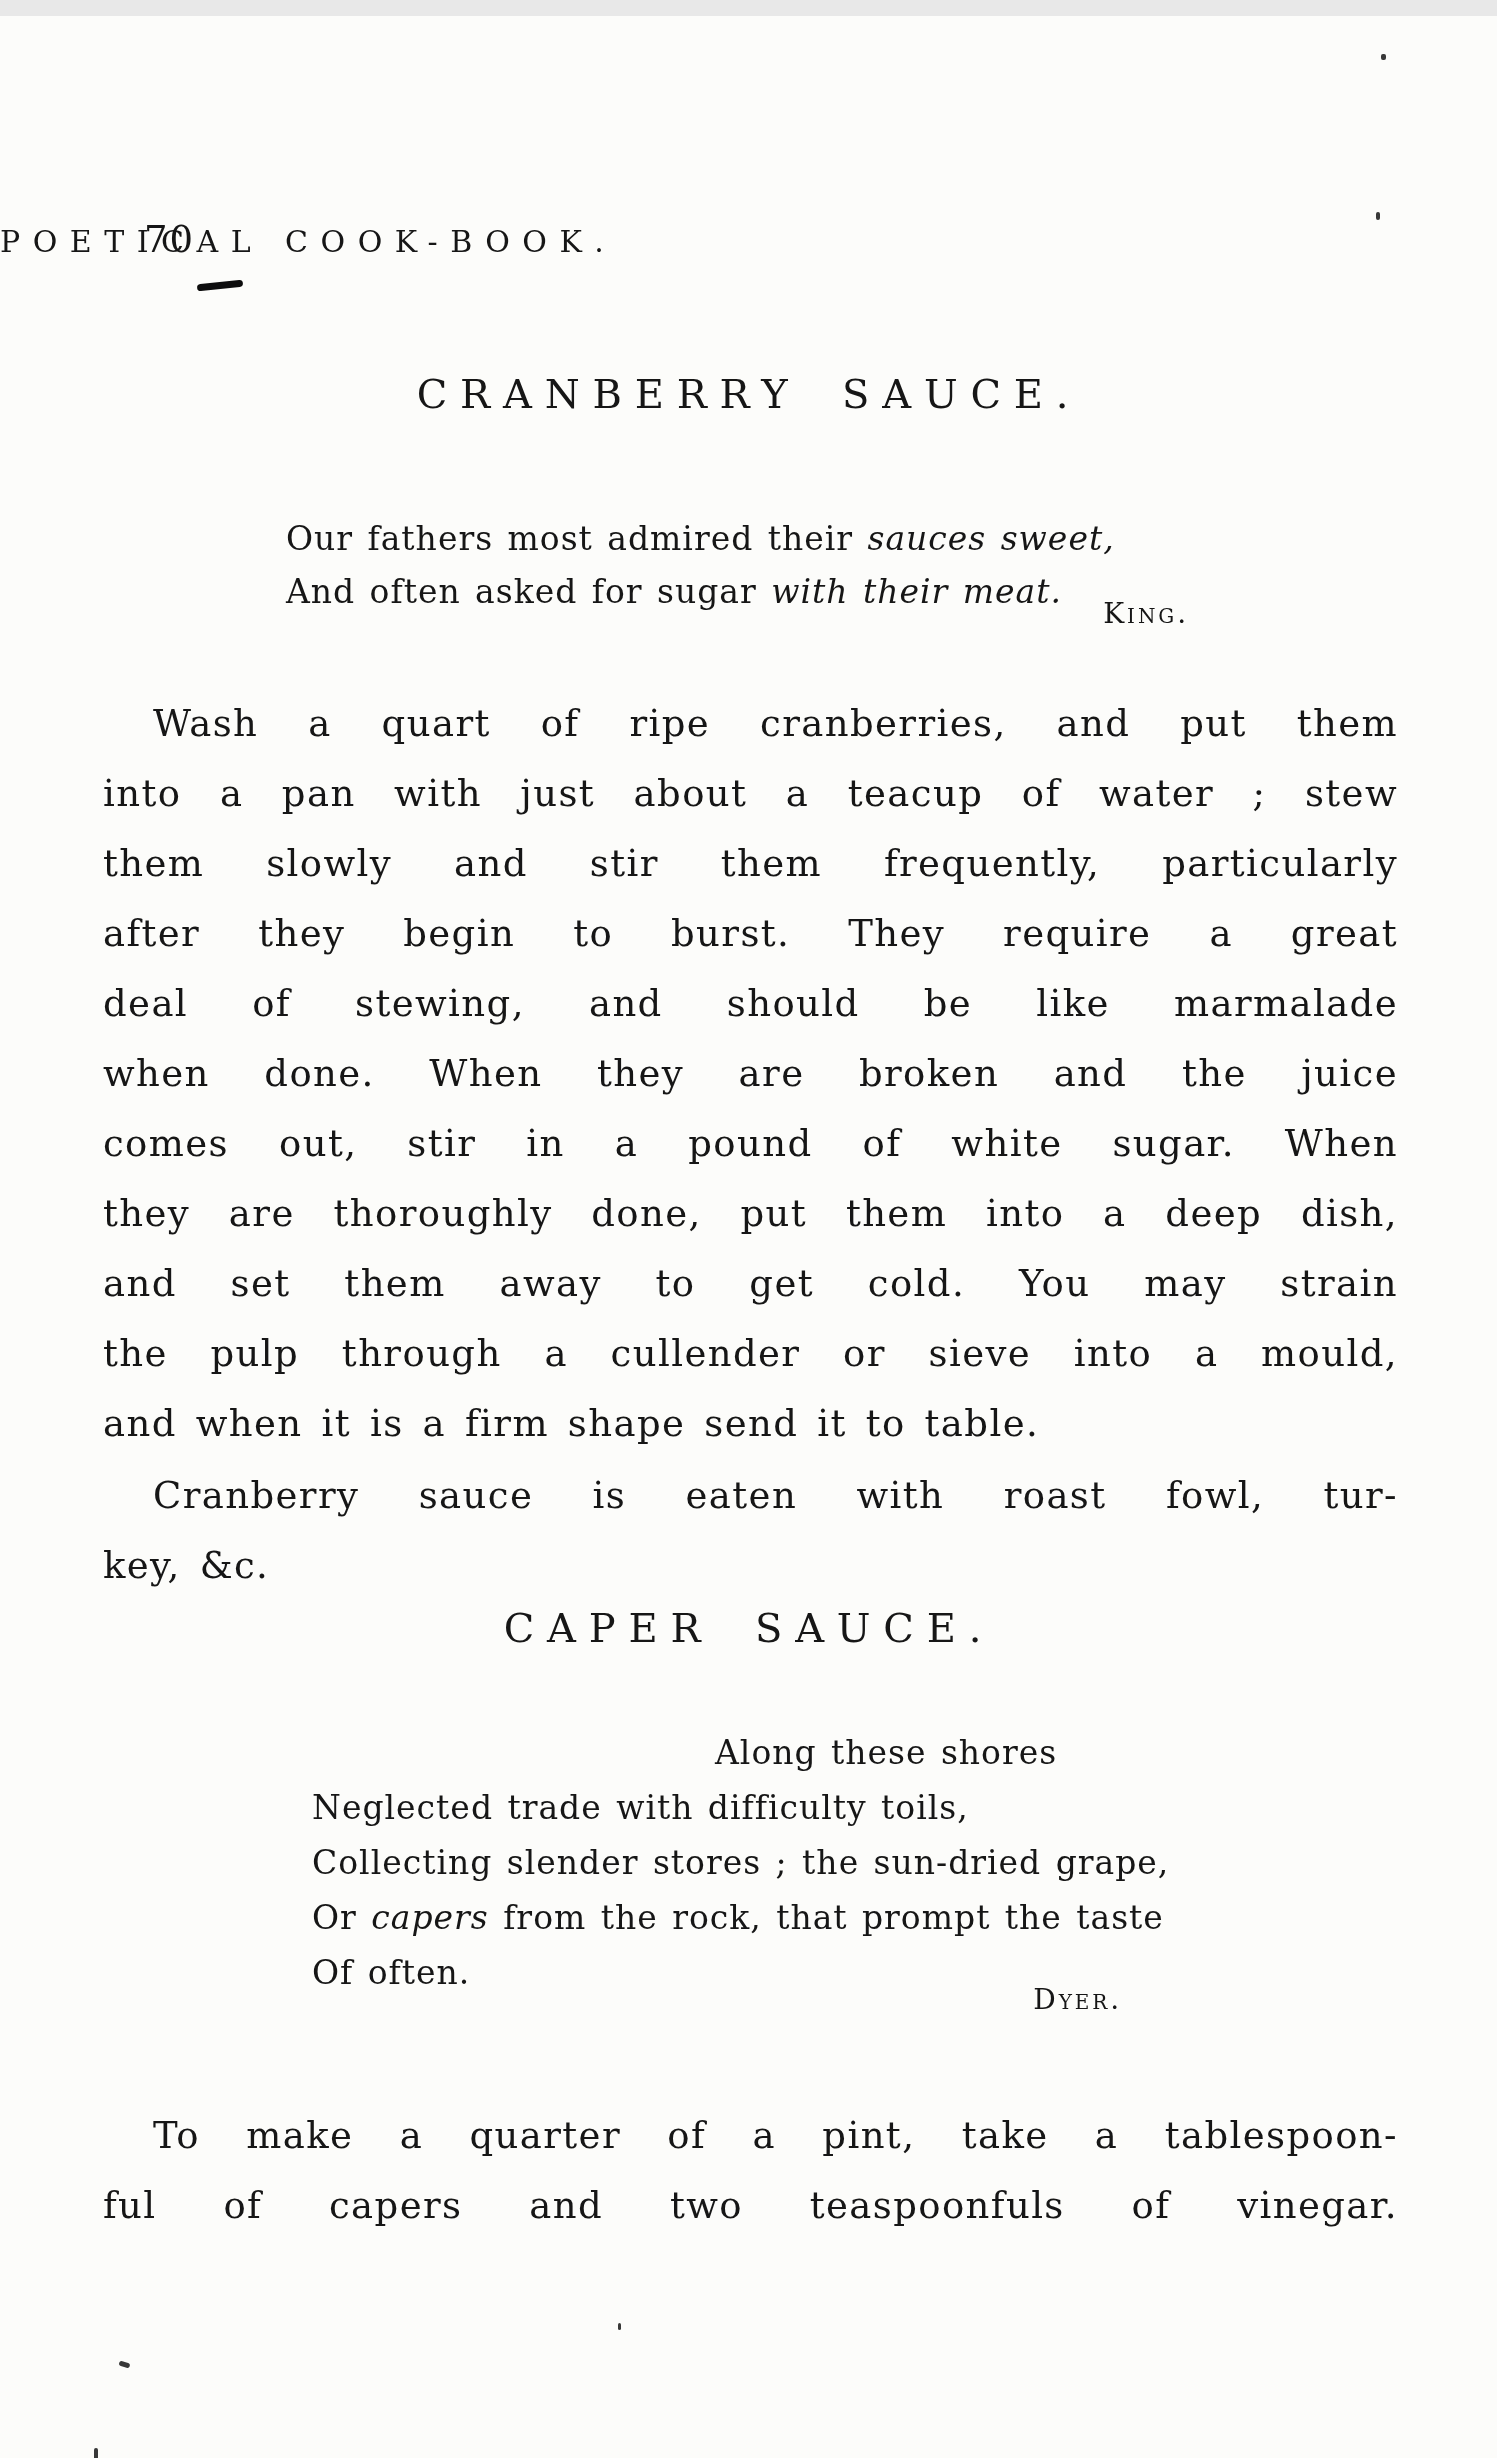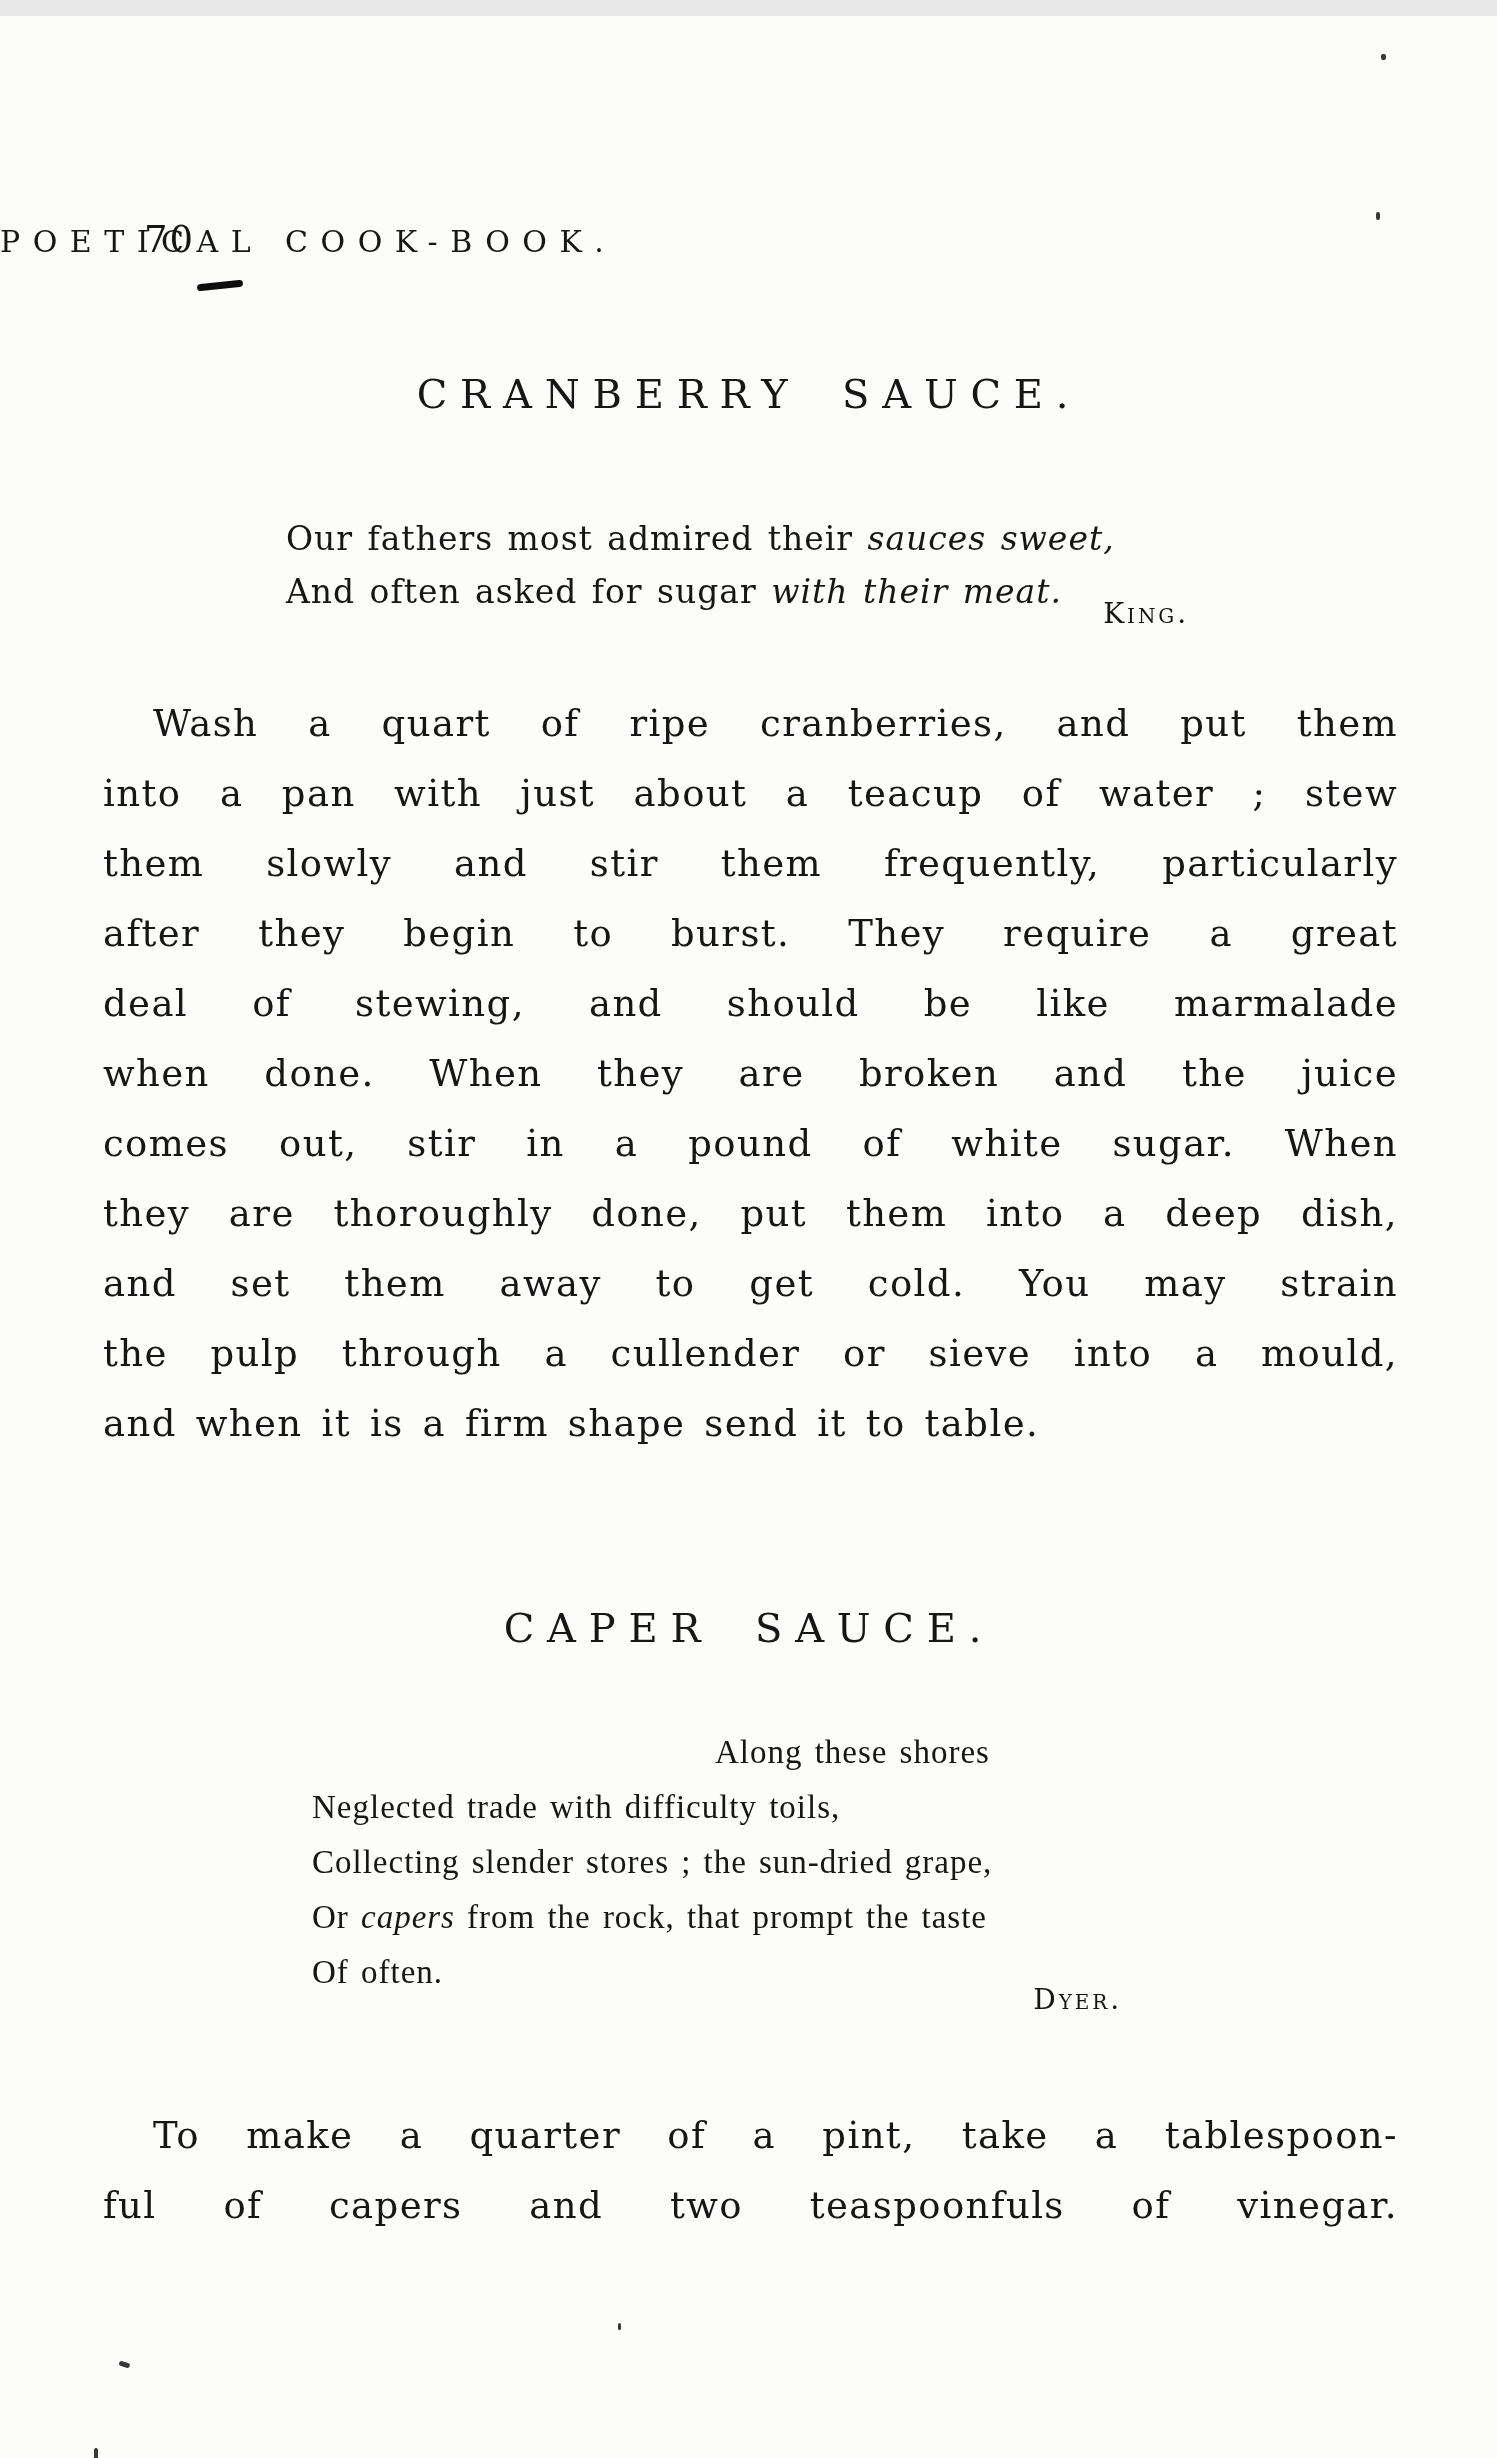--- a/index.html
+++ b/index.html
@@ -33,21 +33,21 @@
     font-size:40px;letter-spacing:0.32em;word-spacing:0.4em;
   }
   .h-cranberry{top:355px;}
   .h-caper{top:1589px;}
   
   .epigraph{
     position:absolute;
     font-size:33px;line-height:53px;letter-spacing:1px;word-spacing:2.9px;
   }
   .ep-cranberry{left:286px;top:496px;}
-  .ep-caper{left:312px;top:1709px;line-height:55px;font-family:Liberation Serif, serif;}
+  .ep-caper{left:312px;top:1709px;line-height:55px;}
   .ep-caper .indent-deep{padding-left:403px;}
   .attribution{
     position:absolute;left:103px;
     text-align:right;
     font-variant:small-caps;
     font-size:28px;letter-spacing:2.9px;
   }
   .attr-king{top:581px;width:1086px;}
   .attr-dyer{top:1967px;width:1019px;}
   
@@ -98,20 +98,24 @@
     <div class="jline">after they begin to burst.  They require a great</div>
     <div class="jline">deal of stewing, and should be like marmalade</div>
     <div class="jline">when done.  When they are broken and the juice</div>
     <div class="jline">comes out, stir in a pound of white sugar.  When</div>
     <div class="jline">they are thoroughly done, put them into a deep dish,</div>
     <div class="jline">and set them away to get cold.  You may strain</div>
     <div class="jline">the pulp through a cullender or sieve into a mould,</div>
     <div class="jline lastline">and when it is a firm shape send it to table.</div>
   </div>
 
+  <div class="body-par par-2">
+    <div class="jline first">Cranberry sauce is eaten with roast fowl, tur-</div>
+    <div class="jline lastline">key, &amp;c.</div>
+  </div>
 
   <div class="section-heading h-caper">CAPER SAUCE.</div>
 
   <div class="epigraph ep-caper">
     <div class="indent-deep">Along these shores</div>
     <div>Neglected trade with difficulty toils,</div>
     <div>Collecting slender stores ; the sun-dried grape,</div>
     <div><span>Or </span><i>capers</i><span> from the rock, that prompt the taste</span></div>
     <div>Of often.</div>
   </div>

